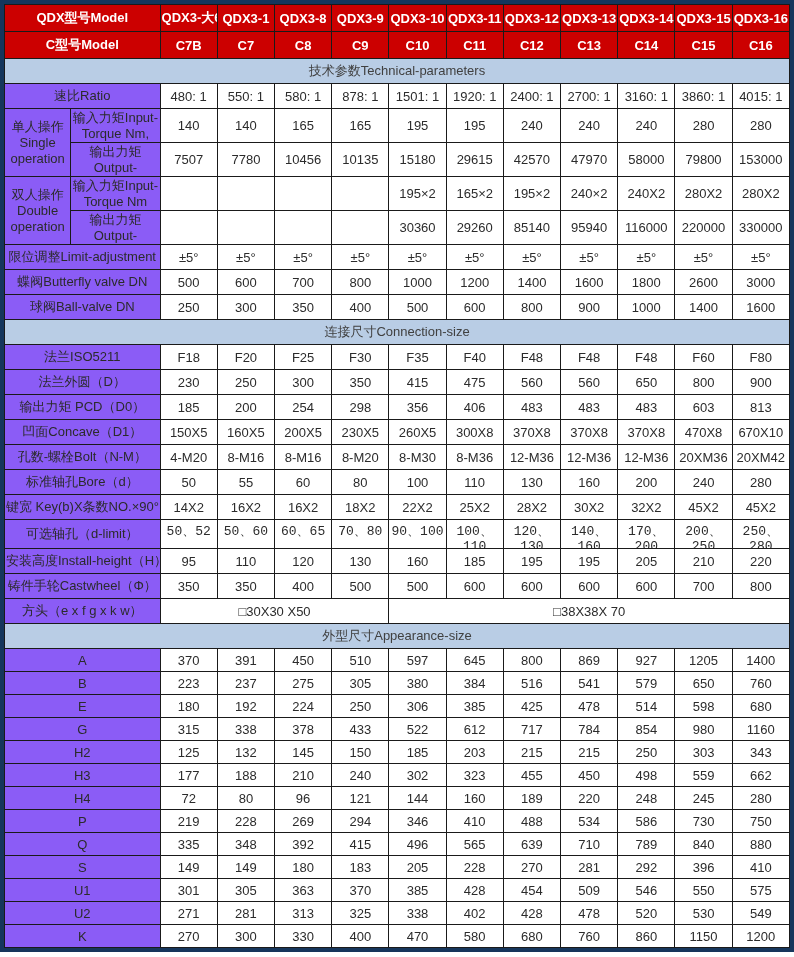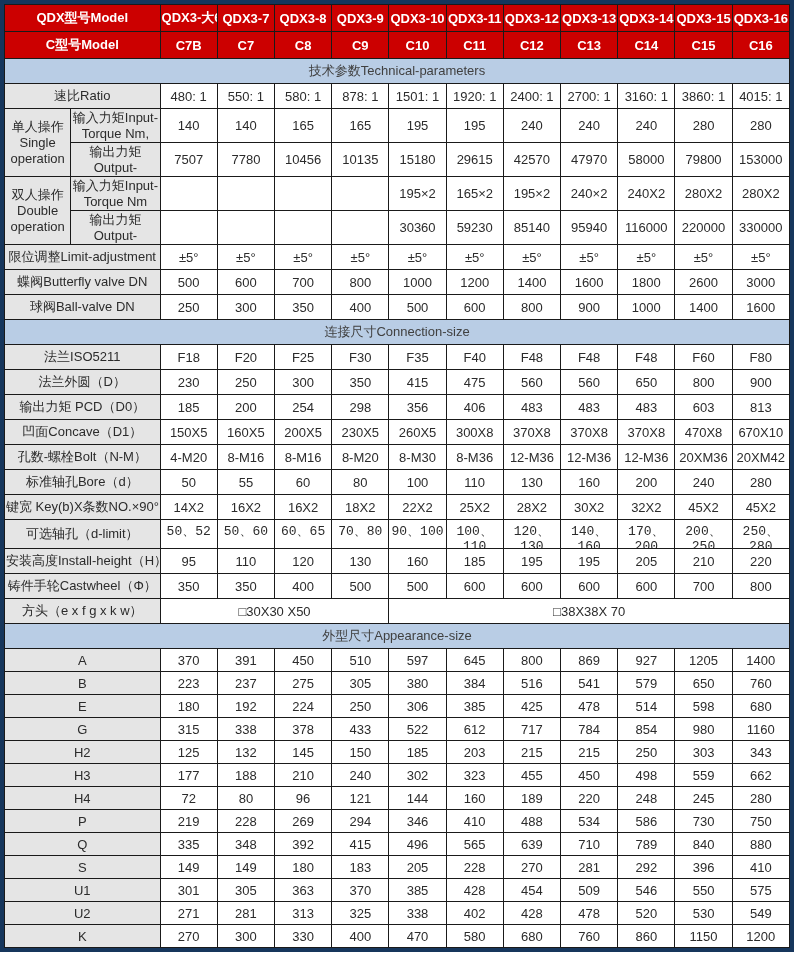--- a/index.html
+++ b/index.html
@@ -17,21 +17,21 @@
     padding:0 1px;font-size:13px;color:var(--txt);
     white-space:nowrap;overflow:hidden;
   }
   tr.model td{background:var(--red);color:#fff;font-weight:600;height:26px;}
   tr.section td{background:var(--blue);color:#404040;height:24px;}
   tr.simple td,tr.merged td{height:24px;}
   tr.gstart td,tr.gend td{height:33px;}
   tr.dlim td{height:28px;margin-top:32px;}
   tr.app td{height:22px;}
   td.multi{white-space:pre-line;line-height:16px;}
-  td.lbl,td.glbl,td.slbl{background:#e5e5e5;}
+  td.lbl,td.glbl,td.slbl{background:#8b5cf6;}
   .clip{height:27px;overflow:hidden;line-height:15px;white-space:pre-line;padding-top:3px;box-sizing:border-box;font-family:Liberation Mono, monospace;}
 </style>
 </head>
 <body>
 
 <div class="frame">
   <table>
     <colgroup>
       <col class="ca">
         <col class="cb">
@@ -44,21 +44,21 @@
       <col class="cd">
         <col class="cd">
         <col class="cd">
         <col class="cd">
         <col class="cd">
     </colgroup>
     <tbody>
         <tr class="model">
           <td class="lbl" colspan="2">QDX型号Model</td>
           <td>QDX3-大6</td>
-          <td>QDX3-7</td>
+          <td>QDX3-1</td>
           <td>QDX3-8</td>
           <td>QDX3-9</td>
           <td>QDX3-10</td>
           <td>QDX3-11</td>
           <td>QDX3-12</td>
           <td>QDX3-13</td>
           <td>QDX3-14</td>
           <td>QDX3-15</td>
           <td>QDX3-16</td>
         </tr>
@@ -145,21 +145,21 @@
           <td>280X2</td>
         </tr>
         <tr class="gend">
           <td class="slbl multi">输出力矩
 Output-</td>
           <td></td>
           <td></td>
           <td></td>
           <td></td>
           <td>30360</td>
-          <td>59230</td>
+          <td>29260</td>
           <td>85140</td>
           <td>95940</td>
           <td>116000</td>
           <td>220000</td>
           <td>330000</td>
         </tr>
         <tr class="simple">
           <td class="lbl" colspan="2">限位调整Limit-adjustment</td>
           <td>±5°</td>
           <td>±5°</td>

